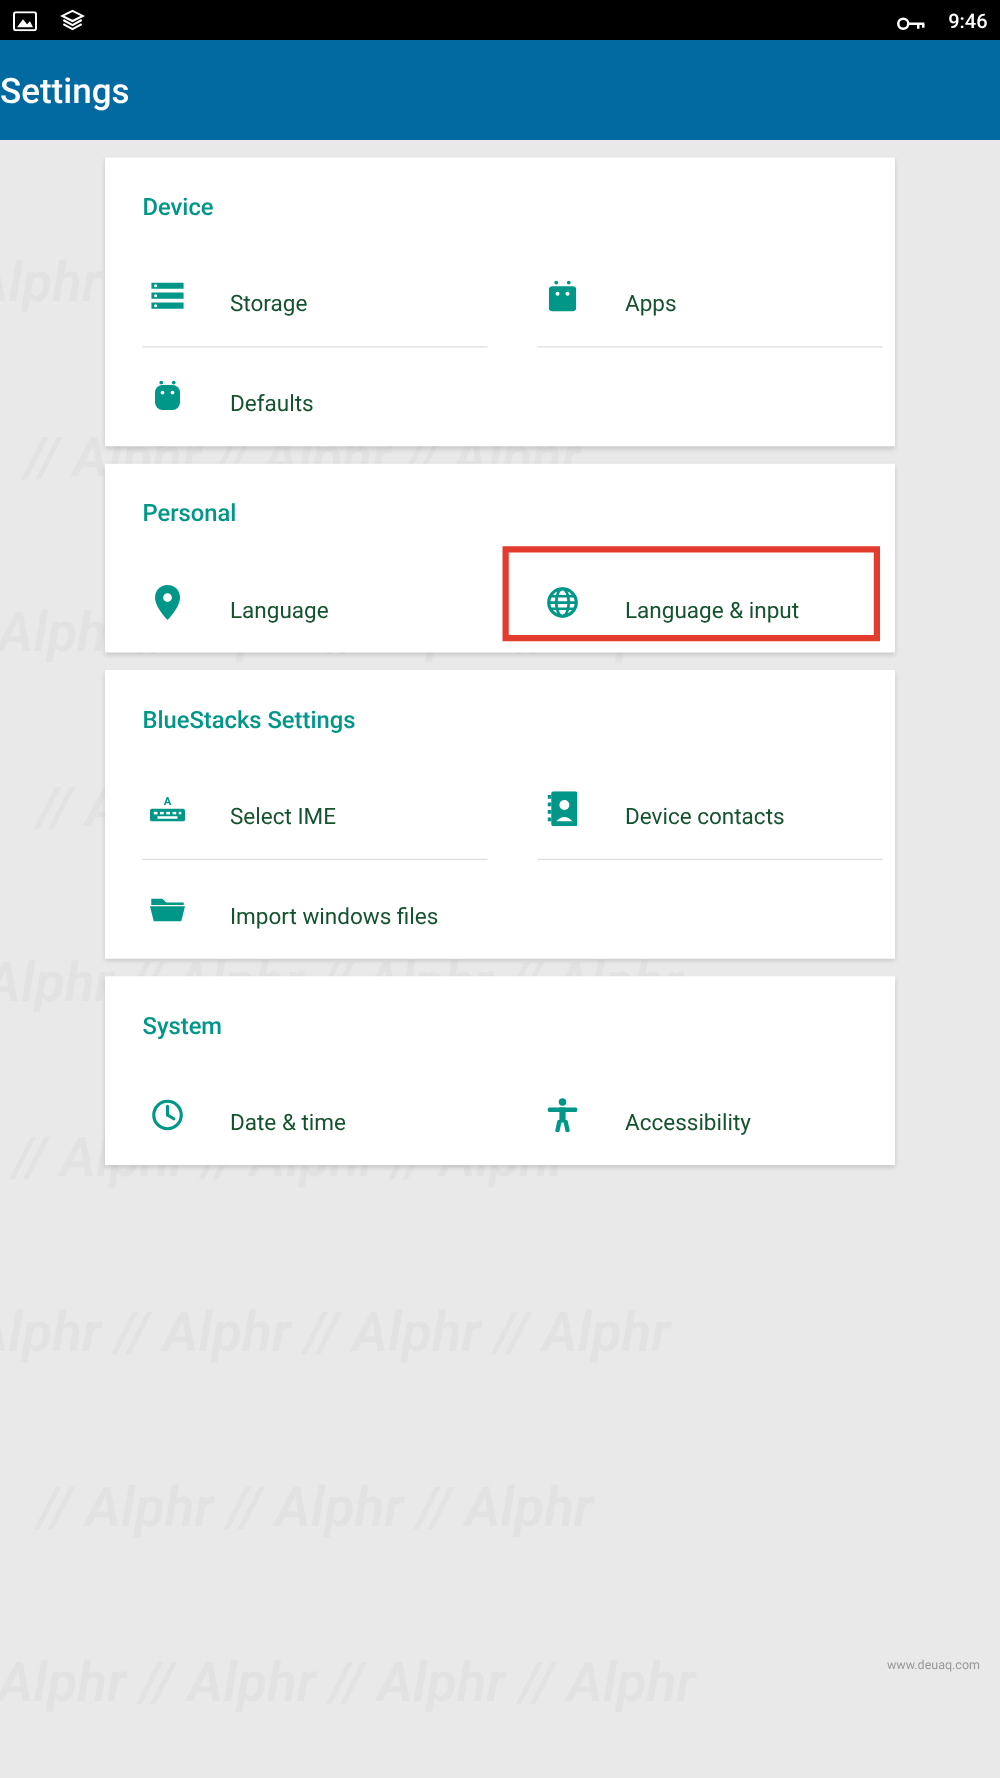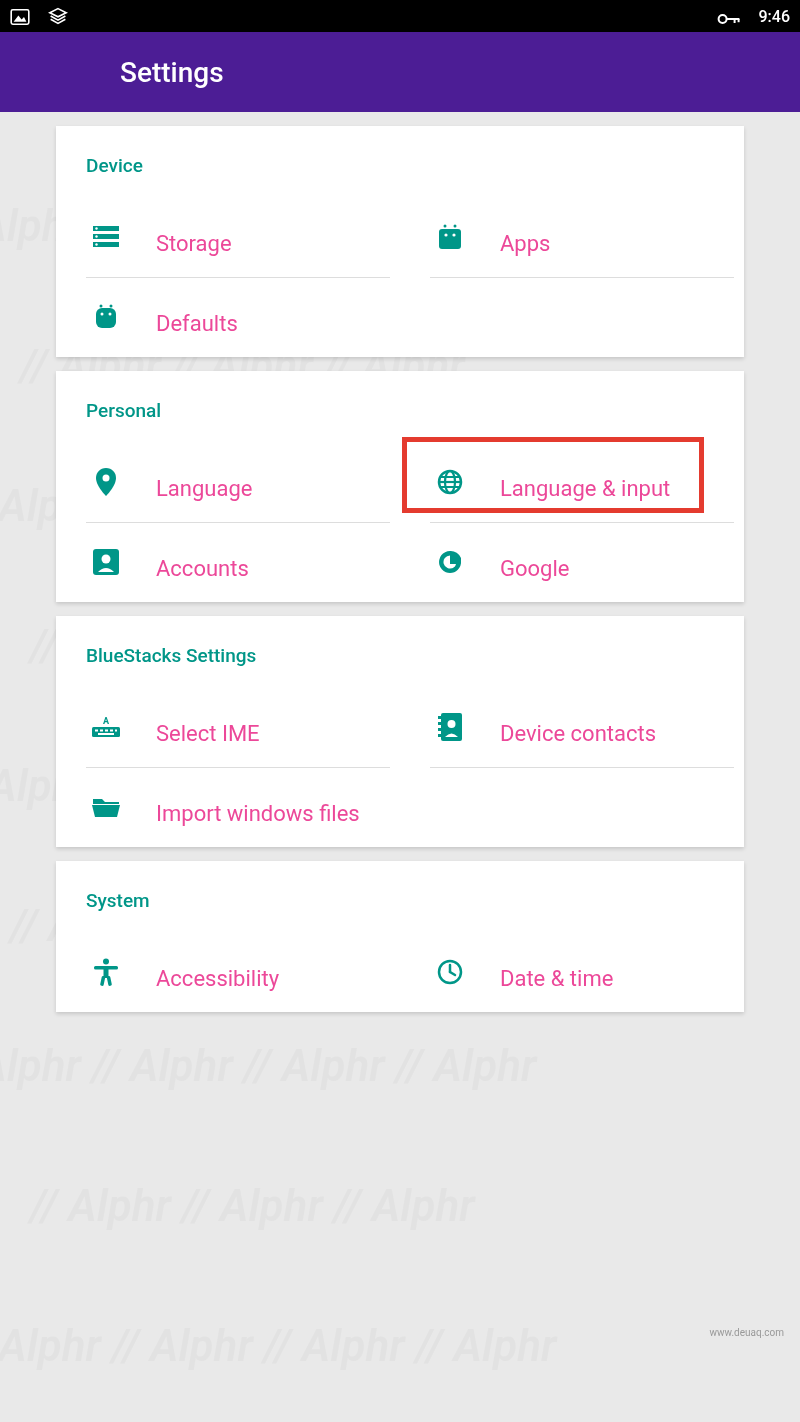--- a/index.html
+++ b/index.html
@@ -1,29 +1,29 @@
 <!DOCTYPE html>
 <html><head>
 <meta charset="utf-8">
 <style>
   * { margin:0; padding:0; box-sizing:border-box; font-family: Roboto, Arial, sans-serif; }
   body { width:800px; height:1422px; background:#e9e9e9; position:relative; overflow:hidden; }
   .wm-text { position:absolute; inset:0; overflow:hidden; pointer-events:none; z-index:0; }
   .wm-text div { position:absolute; color:#aaa; font-size:44px; font-style:italic; font-weight:600; opacity:0.10; white-space:nowrap; }
   .statusbar { position:relative; z-index:2; height:32px; background:#000; color:#fff; display:flex; align-items:center; justify-content:space-between; padding:0 10px; font-size:16px; }
   .statusbar .left, .statusbar .right { display:flex; align-items:flex-end; gap:18px; }
-  .appbar { position:relative; z-index:2; height:80px; background:#4c1d95; color:#fff; display:flex; align-items:center; padding-left:120px; font-size:28px; font-weight:500; }
-  .content { position:relative; z-index:1; padding:0 56px; }
+  .appbar { position:relative; z-index:2; height:80px; background:#0369a1; color:#fff; display:flex; align-items:center; font-size:28px; font-weight:500; }
+  .content { position:relative; z-index:1; padding:0 84px; }
   .card { background:#fff; margin-top:14px; box-shadow:0 2px 4px rgba(0,0,0,0.15); padding:20px 0 0 0; }
   .card-header { color:#009688; font-size:19px; font-weight:500; padding:8px 30px 20px 30px; }
   .row { display:flex; }
   .cell { flex:1; display:flex; align-items:center; height:80px; padding:0 10px 0 30px; position:relative; }
   .cell.border-top::before { content:""; position:absolute; top:0; left:30px; right:10px; height:1px; background:#ddd; }
   .cell .icon { width:40px; display:flex; justify-content:center; color:#009688; }
-  .cell .label { padding-left:30px; font-size:22px; color:#ec4899;margin-top:13px; }
+  .cell .label { padding-left:30px; font-size:18px; color:#14532d;margin-top:13px; }
   .highlight-box { position:absolute; border:5px solid #e43b2f; z-index:3; }
   .footer-url { position:absolute; bottom:84px; right:16px; font-size:10px; color:#999; z-index:4; }
   svg { display:block; }
 </style>
 </head>
 <body>
 
 <div class="wm-text">
   <div style="top:60px; left:40px;">// Alphr // Alphr // Alphr</div>
   <div style="top:200px; left:-60px;">// Alphr // Alphr // Alphr // Alphr</div>
@@ -134,40 +134,20 @@
               <circle cx="13" cy="13" r="11" fill="none" stroke="#009688" stroke-width="2.5"></circle>
               <ellipse cx="13" cy="13" rx="5" ry="11" fill="none" stroke="#009688" stroke-width="2.2"></ellipse>
               <line x1="2" y1="13" x2="24" y2="13" stroke="#009688" stroke-width="2.2"></line>
               <line x1="3.5" y1="8" x2="22.5" y2="8" stroke="#009688" stroke-width="2"></line>
               <line x1="3.5" y1="18" x2="22.5" y2="18" stroke="#009688" stroke-width="2"></line>
             </svg>
         </span>
         <span class="label">Language &amp; input</span>
       </div>
     </div>
-    <div class="row">
-      <div class="cell border-top">
-        <span class="icon">
-          <svg width="26" height="26" viewBox="0 0 26 26">
-              <rect x="0" y="0" width="26" height="26" rx="3" fill="#009688"></rect>
-              <circle cx="13" cy="10" r="4.5" fill="#fff"></circle>
-              <path d="M5 23 Q13 15 21 23 Z" fill="#fff"></path>
-            </svg>
-        </span>
-        <span class="label">Accounts</span>
-      </div>
-      <div class="cell border-top">
-        <span class="icon">
-          <svg width="26" height="26" viewBox="0 0 26 26">
-              <path d="M13 2 a11 11 0 1 0 7.8 3.2 l-3.2 3.2 A6.5 6.5 0 1 1 13 6.5 h0 V11 h11 v-2 A11 11 0 0 0 13 2 Z M13 11 v4 h6.2 a6.5 6.5 0 0 1 -6.2 4.5 v4.5 a11 11 0 0 0 11 -11 v-2 Z" fill="#009688"></path>
-            </svg>
-        </span>
-        <span class="label">Google</span>
-      </div>
-    </div>
   </div>
 
   <div class="card">
     <div class="card-header">BlueStacks Settings</div>
     <div class="row">
       <div class="cell">
         <span class="icon">
           <svg width="28" height="22" viewBox="0 0 28 22">
               <text x="14" y="8" text-anchor="middle" font-size="9" fill="#009688" font-weight="bold">A</text>
               <rect x="0" y="11" width="28" height="10" rx="1.5" fill="#009688"></rect>
@@ -208,40 +188,40 @@
       </div>
       <div class="cell border-top"></div>
     </div>
   </div>
 
   <div class="card">
     <div class="card-header">System</div>
     <div class="row">
       <div class="cell">
         <span class="icon">
+          <svg width="26" height="26" viewBox="0 0 26 26">
+              <circle cx="13" cy="13" r="11" fill="none" stroke="#009688" stroke-width="2.5"></circle>
+              <line x1="13" y1="13" x2="13" y2="6" stroke="#009688" stroke-width="2.5" stroke-linecap="round"></line>
+              <line x1="13" y1="13" x2="18" y2="16" stroke="#009688" stroke-width="2.5" stroke-linecap="round"></line>
+            </svg>
+        </span>
+        <span class="label">Date &amp; time</span>
+      </div>
+      <div class="cell">
+        <span class="icon">
           <svg width="24" height="28" viewBox="0 0 24 28">
               <circle cx="12" cy="3.5" r="3" fill="#009688"></circle>
               <rect x="0" y="8" width="24" height="3.5" rx="1.5" fill="#009688"></rect>
               <rect x="9.5" y="8" width="5" height="12" fill="#009688"></rect>
               <rect x="8" y="18" width="3.5" height="10" rx="1.5" fill="#009688" transform="rotate(12 9.75 18)"></rect>
               <rect x="12.5" y="18" width="3.5" height="10" rx="1.5" fill="#009688" transform="rotate(-12 14.25 18)"></rect>
             </svg>
         </span>
         <span class="label">Accessibility</span>
       </div>
-      <div class="cell">
-        <span class="icon">
-          <svg width="26" height="26" viewBox="0 0 26 26">
-              <circle cx="13" cy="13" r="11" fill="none" stroke="#009688" stroke-width="2.5"></circle>
-              <line x1="13" y1="13" x2="13" y2="6" stroke="#009688" stroke-width="2.5" stroke-linecap="round"></line>
-              <line x1="13" y1="13" x2="18" y2="16" stroke="#009688" stroke-width="2.5" stroke-linecap="round"></line>
-            </svg>
-        </span>
-        <span class="label">Date &amp; time</span>
-      </div>
     </div>
   </div>
 
 </div>
 
 <div class="highlight-box" style="top:437px; left:402px; width:302px; height:76px;"></div>
 
 <div class="footer-url">www.deuaq.com</div>
 
 </body></html>

